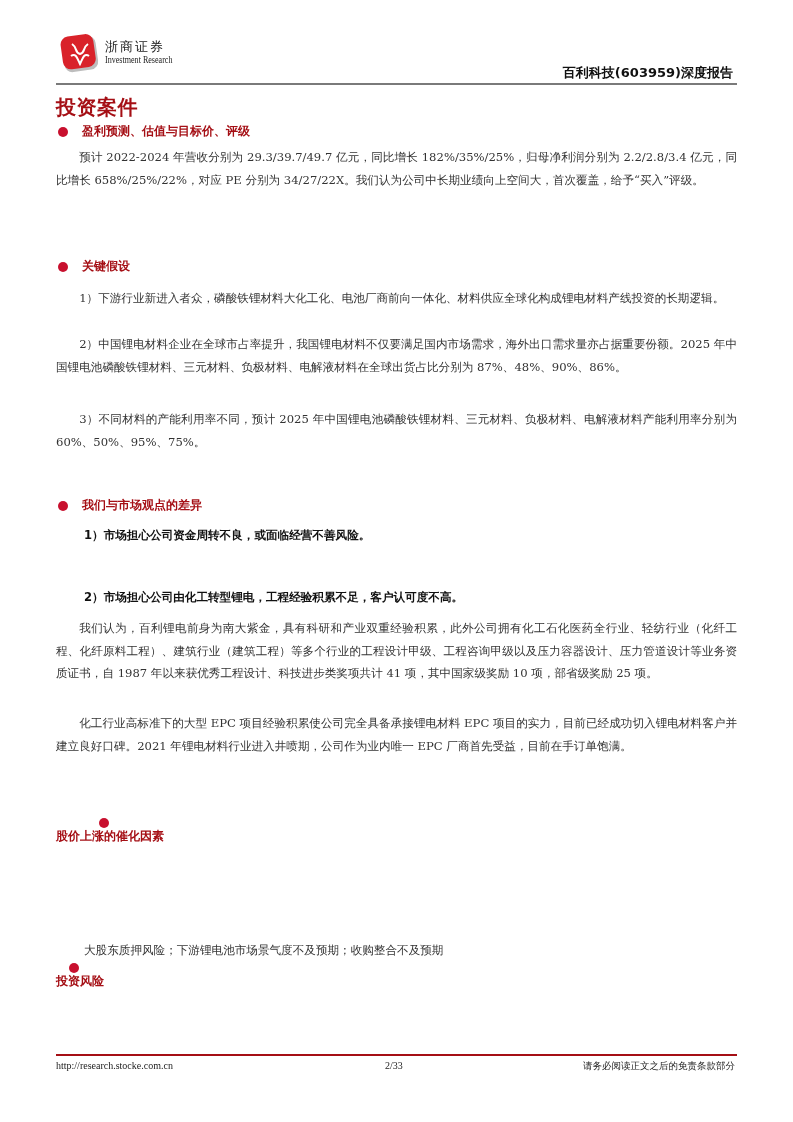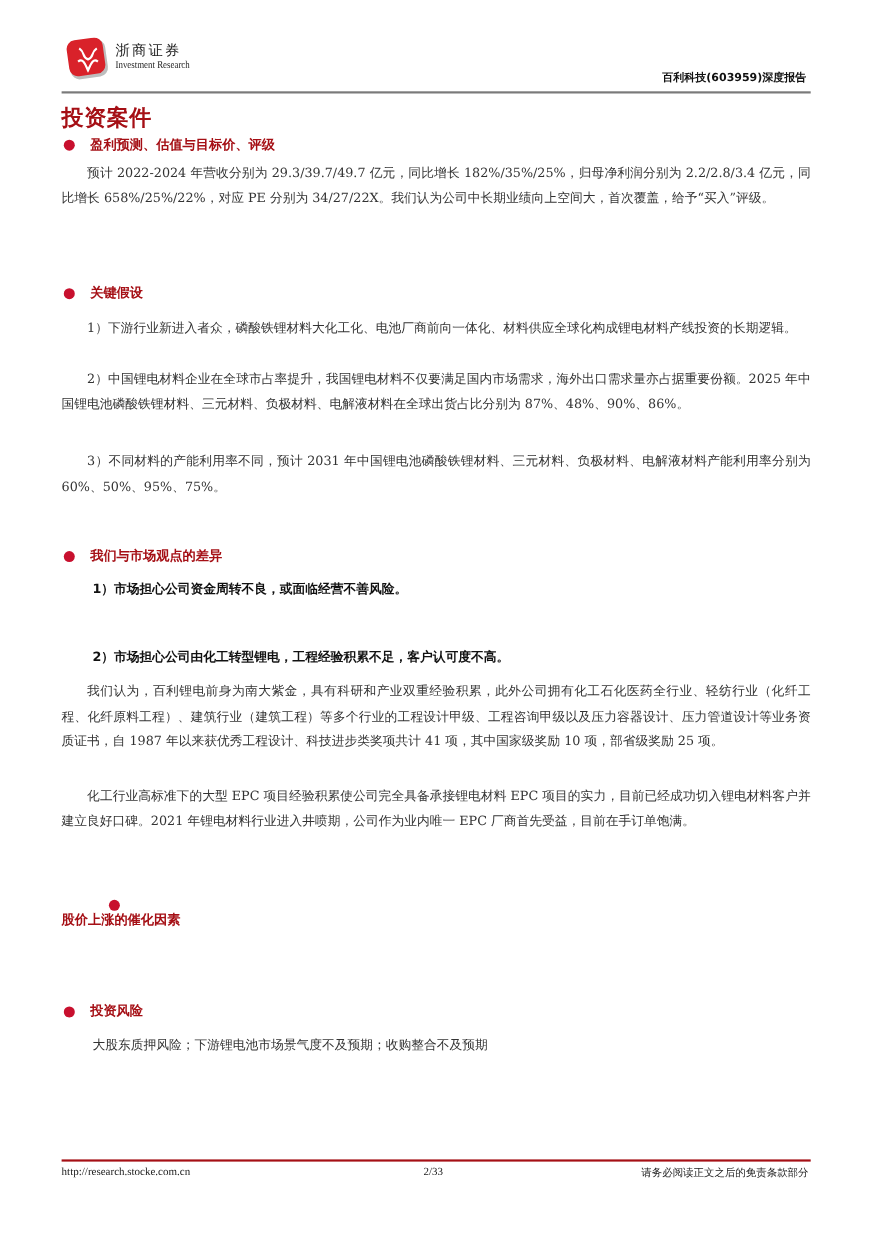--- a/index.html
+++ b/index.html
@@ -5,21 +5,21 @@
   html, body { margin: 0; padding: 0; background: #ffffff; }
   body { width: 793px; height: 1122px; position: relative; overflow: hidden;
          font-family: "DejaVu Serif", "Liberation Serif", serif; color: #222; }
   .page { position: absolute; left: 0; top: 0; width: 793px; height: 872px; }
 
   
   .logo { position: absolute; left: 60px; top: 34px; width: 40px; height: 40px; }
   .brand { position: absolute; left: 105px; top: 40px; }
   .brand-cn { font-family: "DejaVu Serif", serif; font-size: 13px; letter-spacing: 2px; color: #222; line-height: 14px; }
   .brand-en { font-family: "Liberation Serif", serif; font-size: 9.5px; color: #222; line-height: 12px; transform: scaleX(0.85); transform-origin: left; }
-  .report-title { position: absolute; right: 60px; top: 64px; font-family: "DejaVu Sans", sans-serif; font-size: 10px; font-weight: bold; color: #111; }
+  .report-title { position: absolute; right: 60px; top: 64px; font-family: "DejaVu Sans", sans-serif; font-size: 13px; font-weight: bold; color: #111; }
   .header-rule { position: absolute; left: 56px; right: 56px; top: 83px; height: 2px; background: #7a7a7a; }
 
   
   .main-title { position: absolute; left: 56px; top: 94px; font-family: "DejaVu Sans", sans-serif; font-weight: bold; font-size: 20px; color: #a50f15; letter-spacing: 0.5px; }
 
   .sec-head { position: absolute; left: 56px; display: flex; align-items: center; font-family: "DejaVu Sans", sans-serif; font-weight: bold; font-size: 12px; color: #a50f15; }
   .bullet { width: 10px; height: 10px; border-radius: 50%; background: #c8102e; margin-right: 14px; margin-left: 2px; }
 
   .para { position: absolute; left: 56px; width: 681px; font-size: 11.6px; line-height: 22.5px; color: #333; text-align: justify; text-indent: 2em; }
   .line-para { position: absolute; left: 84px; font-size: 11.6px; line-height: 22px; color: #333; }
@@ -58,37 +58,37 @@
     <span>盈利预测、估值与目标价、评级</span>
   </div>
   <div class="para" style="top:146px;">预计 2022-2024 年营收分别为 29.3/39.7/49.7 亿元，同比增长 182%/35%/25%，归母净利润分别为 2.2/2.8/3.4 亿元，同比增长 658%/25%/22%，对应 PE 分别为 34/27/22X。我们认为公司中长期业绩向上空间大，首次覆盖，给予“买入”评级。</div>
 
   <div class="sec-head" style="top:258px;">
     <span class="bullet"></span>
     <span>关键假设</span>
   </div>
   <div class="para" style="top:287px;">1）下游行业新进入者众，磷酸铁锂材料大化工化、电池厂商前向一体化、材料供应全球化构成锂电材料产线投资的长期逻辑。</div>
   <div class="para" style="top:333px;">2）中国锂电材料企业在全球市占率提升，我国锂电材料不仅要满足国内市场需求，海外出口需求量亦占据重要份额。2025 年中国锂电池磷酸铁锂材料、三元材料、负极材料、电解液材料在全球出货占比分别为 87%、48%、90%、86%。</div>
-  <div class="para" style="top:408px;">3）不同材料的产能利用率不同，预计 2031 年中国锂电池磷酸铁锂材料、三元材料、负极材料、电解液材料产能利用率分别为 60%、50%、95%、75%。</div>
+  <div class="para" style="top:408px;">3）不同材料的产能利用率不同，预计 2025 年中国锂电池磷酸铁锂材料、三元材料、负极材料、电解液材料产能利用率分别为 60%、50%、95%、75%。</div>
 
   <div class="sec-head" style="top:497px;">
     <span class="bullet"></span>
     <span>我们与市场观点的差异</span>
   </div>
   <div class="sub-bold" style="top:528px;">1）市场担心公司资金周转不良，或面临经营不善风险。</div>
   <div class="sub-bold" style="top:590px;">2）市场担心公司由化工转型锂电，工程经验积累不足，客户认可度不高。</div>
   <div class="para" style="top:617px;">我们认为，百利锂电前身为南大紫金，具有科研和产业双重经验积累，此外公司拥有化工石化医药全行业、轻纺行业（化纤工程、化纤原料工程）、建筑行业（建筑工程）等多个行业的工程设计甲级、工程咨询甲级以及压力容器设计、压力管道设计等业务资质证书，自 1987 年以来获优秀工程设计、科技进步类奖项共计 41 项，其中国家级奖励 10 项，部省级奖励 25 项。</div>
   <div class="para" style="top:712px;">化工行业高标准下的大型 EPC 项目经验积累使公司完全具备承接锂电材料 EPC 项目的实力，目前已经成功切入锂电材料客户并建立良好口碑。2021 年锂电材料行业进入井喷期，公司作为业内唯一 EPC 厂商首先受益，目前在手订单饱满。</div>
 
   <div class="sec-head" style="top:818px;flex-direction:column;">
     <span class="bullet"></span>
     <span>股价上涨的催化因素</span>
   </div>
 
-  <div class="sec-head" style="top:911px;">
+  <div class="sec-head" style="top:963px;flex-direction:column;">
     <span class="bullet"></span>
     <span>投资风险</span>
   </div>
   <div class="line-para" style="top:939px;">大股东质押风险；下游锂电池市场景气度不及预期；收购整合不及预期</div>
 
   <div class="footer-rule"></div>
   <div class="footer-url">http://research.stocke.com.cn</div>
   <div class="footer-page">2/33</div>
   <div class="footer-note">请务必阅读正文之后的免责条款部分</div>
 </div>

